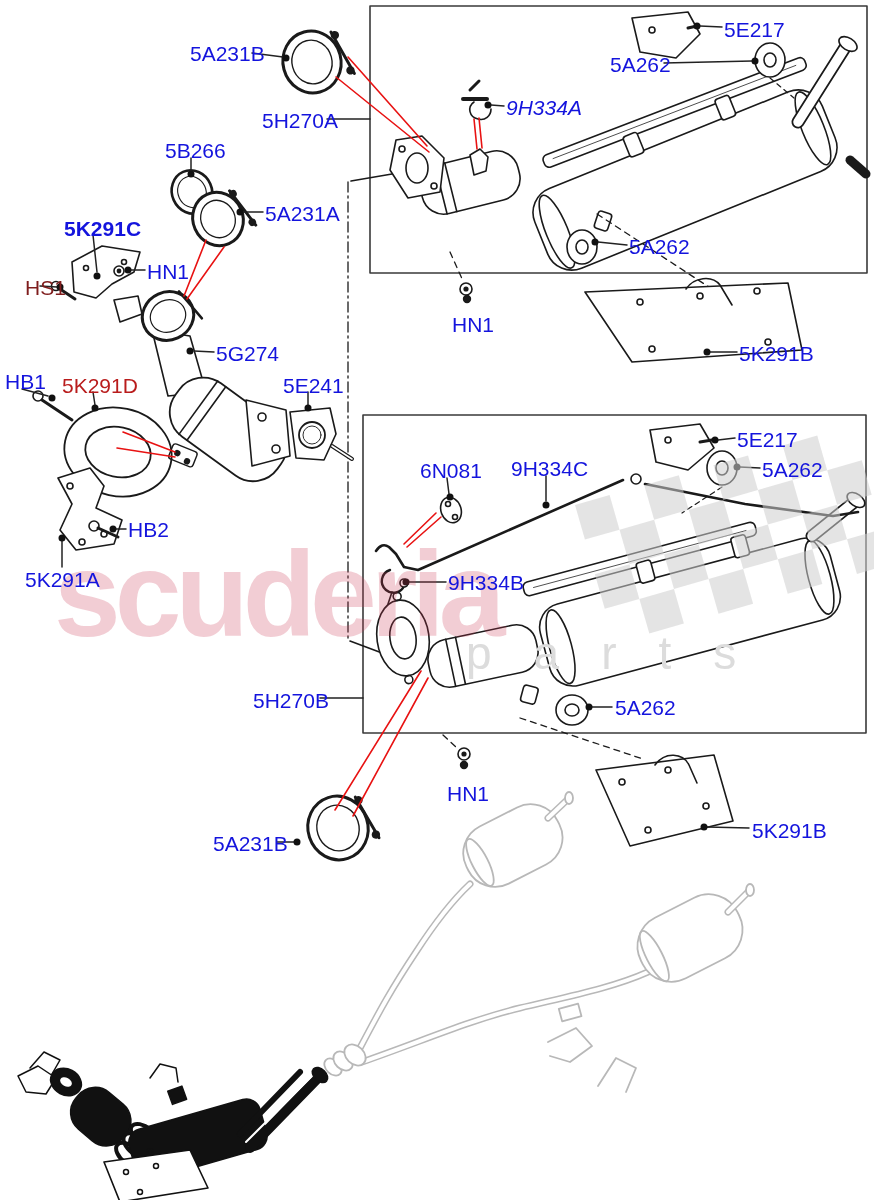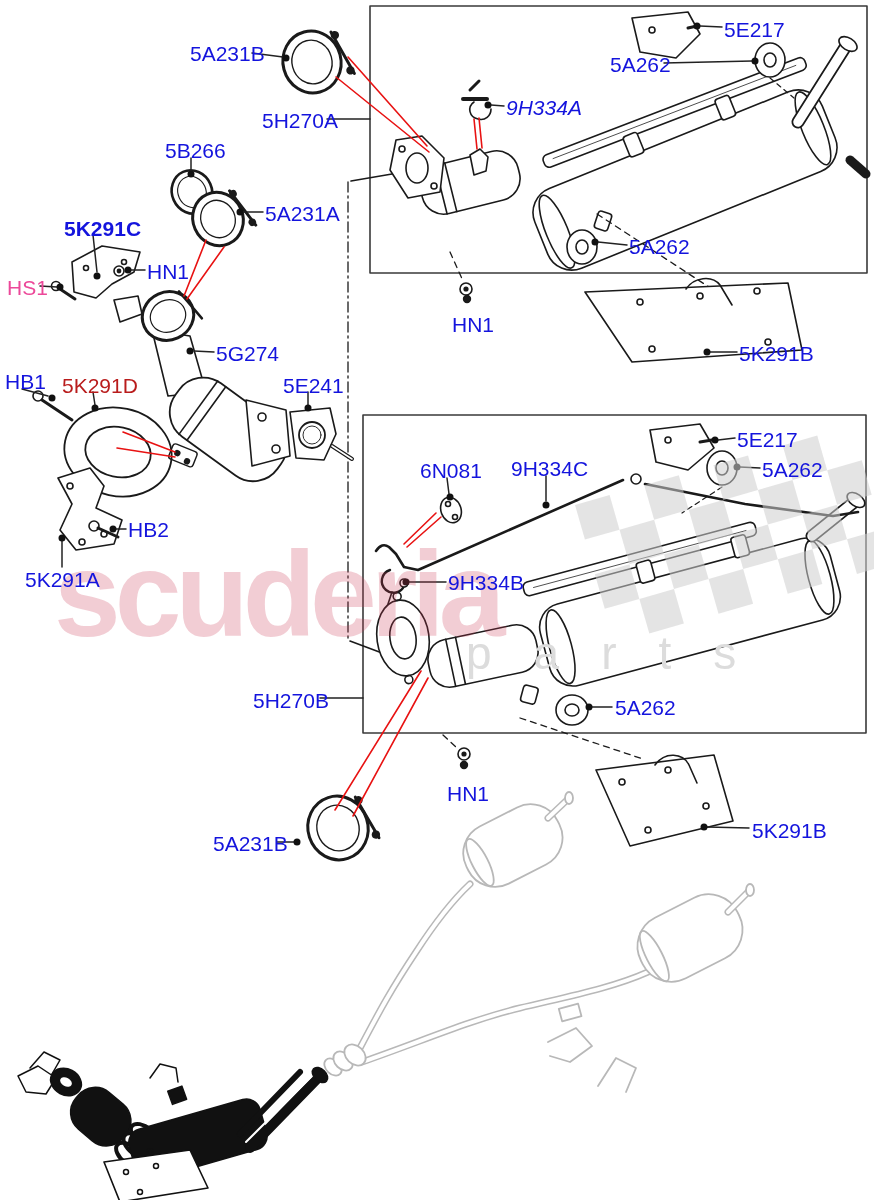--- a/index.html
+++ b/index.html
@@ -436,21 +436,21 @@
     <div class="wm-tag-right" style="color: rgb(220, 220, 220);">parts</div>
   </div>
 
   <div class="label-layer" id="label-layer">
       <div class="callout" style="left: 190px; top: 43px; color: rgb(20, 20, 221);">5A231B</div>
       <div class="callout" style="left: 262px; top: 110px; color: rgb(20, 20, 221);">5H270A</div>
       <div class="callout" style="left: 165px; top: 140px; color: rgb(20, 20, 221);">5B266</div>
       <div class="callout" style="left: 265px; top: 203px; color: rgb(20, 20, 221);">5A231A</div>
       <div class="callout" style="left: 64px; top: 218px; color: rgb(20, 20, 221); font-weight: bold;">5K291C</div>
       <div class="callout" style="left: 147px; top: 261px; color: rgb(20, 20, 221);">HN1</div>
-      <div class="callout" style="left: 7px; top: 277px; color: #ec4899;">HS1</div>
+      <div class="callout" style="left: 25px; top: 277px; color: #7f1d1d;">HS1</div>
       <div class="callout" style="left: 216px; top: 343px; color: rgb(20, 20, 221);">5G274</div>
       <div class="callout" style="left: 5px; top: 371px; color: rgb(20, 20, 221);">HB1</div>
       <div class="callout" style="left: 62px; top: 375px; color: #b91c1c;">5K291D</div>
       <div class="callout" style="left: 283px; top: 375px; color: rgb(20, 20, 221);">5E241</div>
       <div class="callout" style="left: 128px; top: 519px; color: rgb(20, 20, 221);">HB2</div>
       <div class="callout" style="left: 25px; top: 569px; color: rgb(20, 20, 221);">5K291A</div>
       <div class="callout" style="left: 253px; top: 690px; color: rgb(20, 20, 221);">5H270B</div>
       <div class="callout" style="left: 213px; top: 833px; color: rgb(20, 20, 221);">5A231B</div>
       <div class="callout" style="left: 724px; top: 19px; color: rgb(20, 20, 221);">5E217</div>
       <div class="callout" style="left: 610px; top: 54px; color: rgb(20, 20, 221);">5A262</div>

